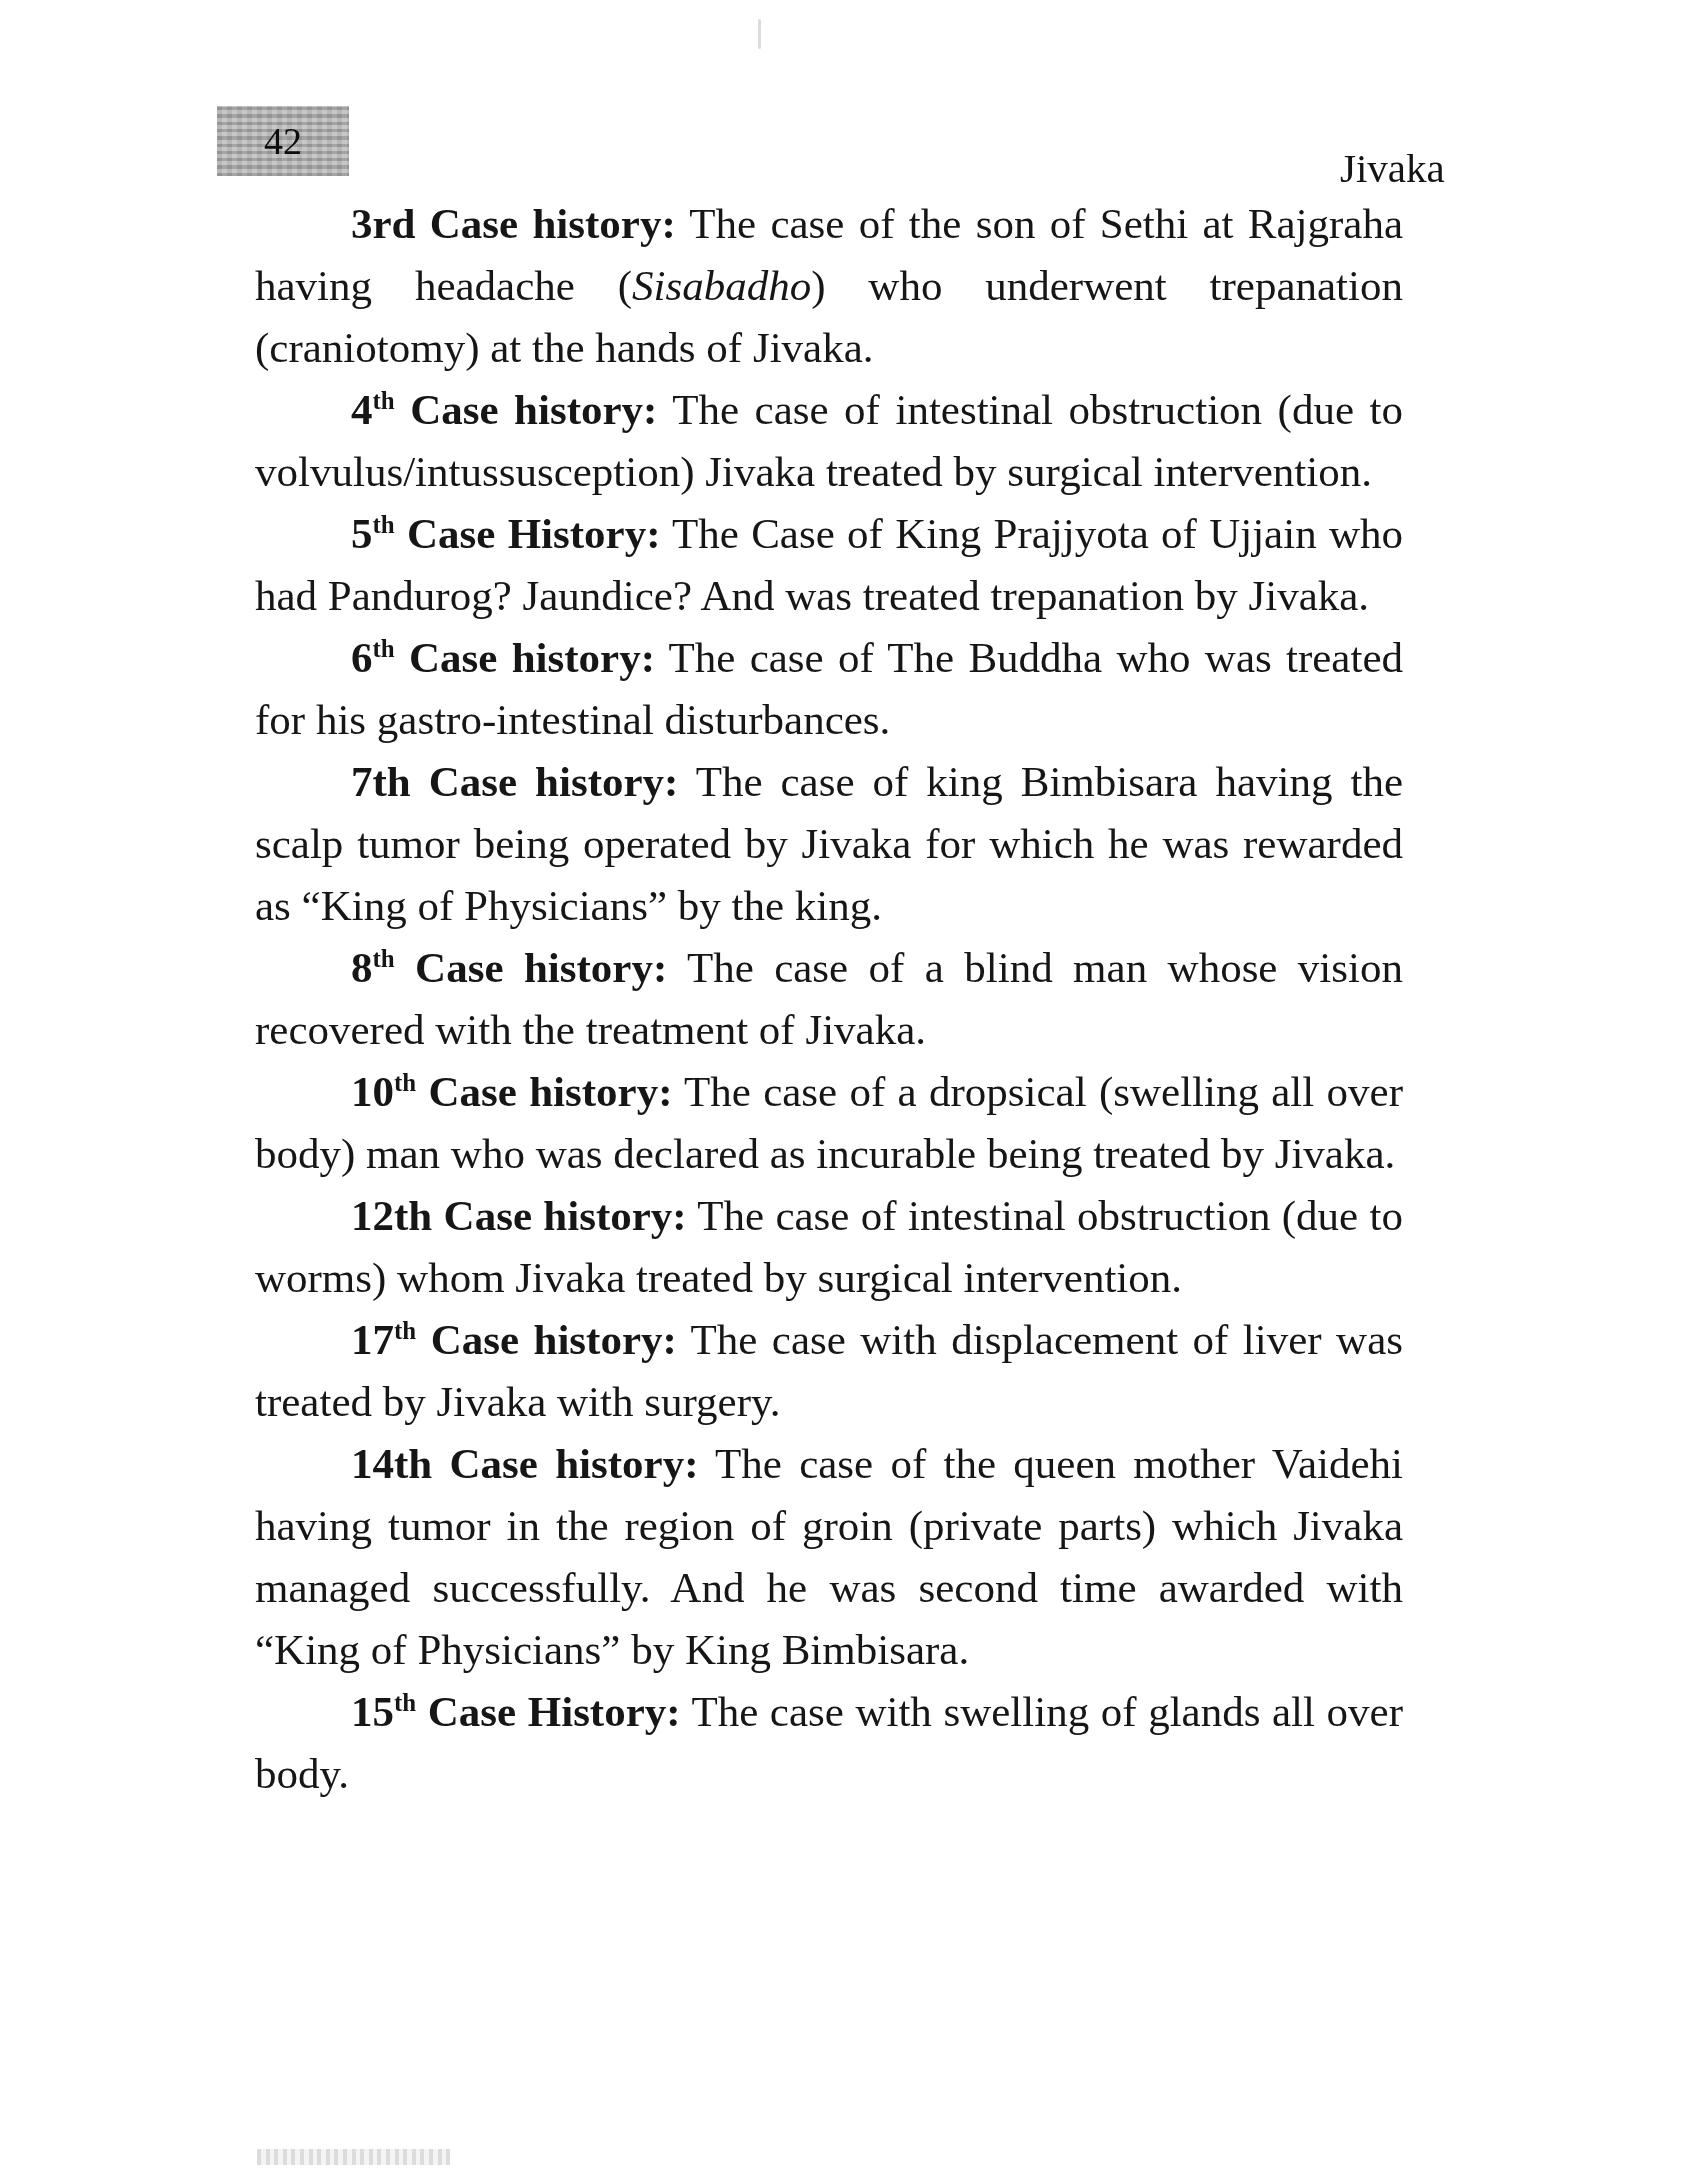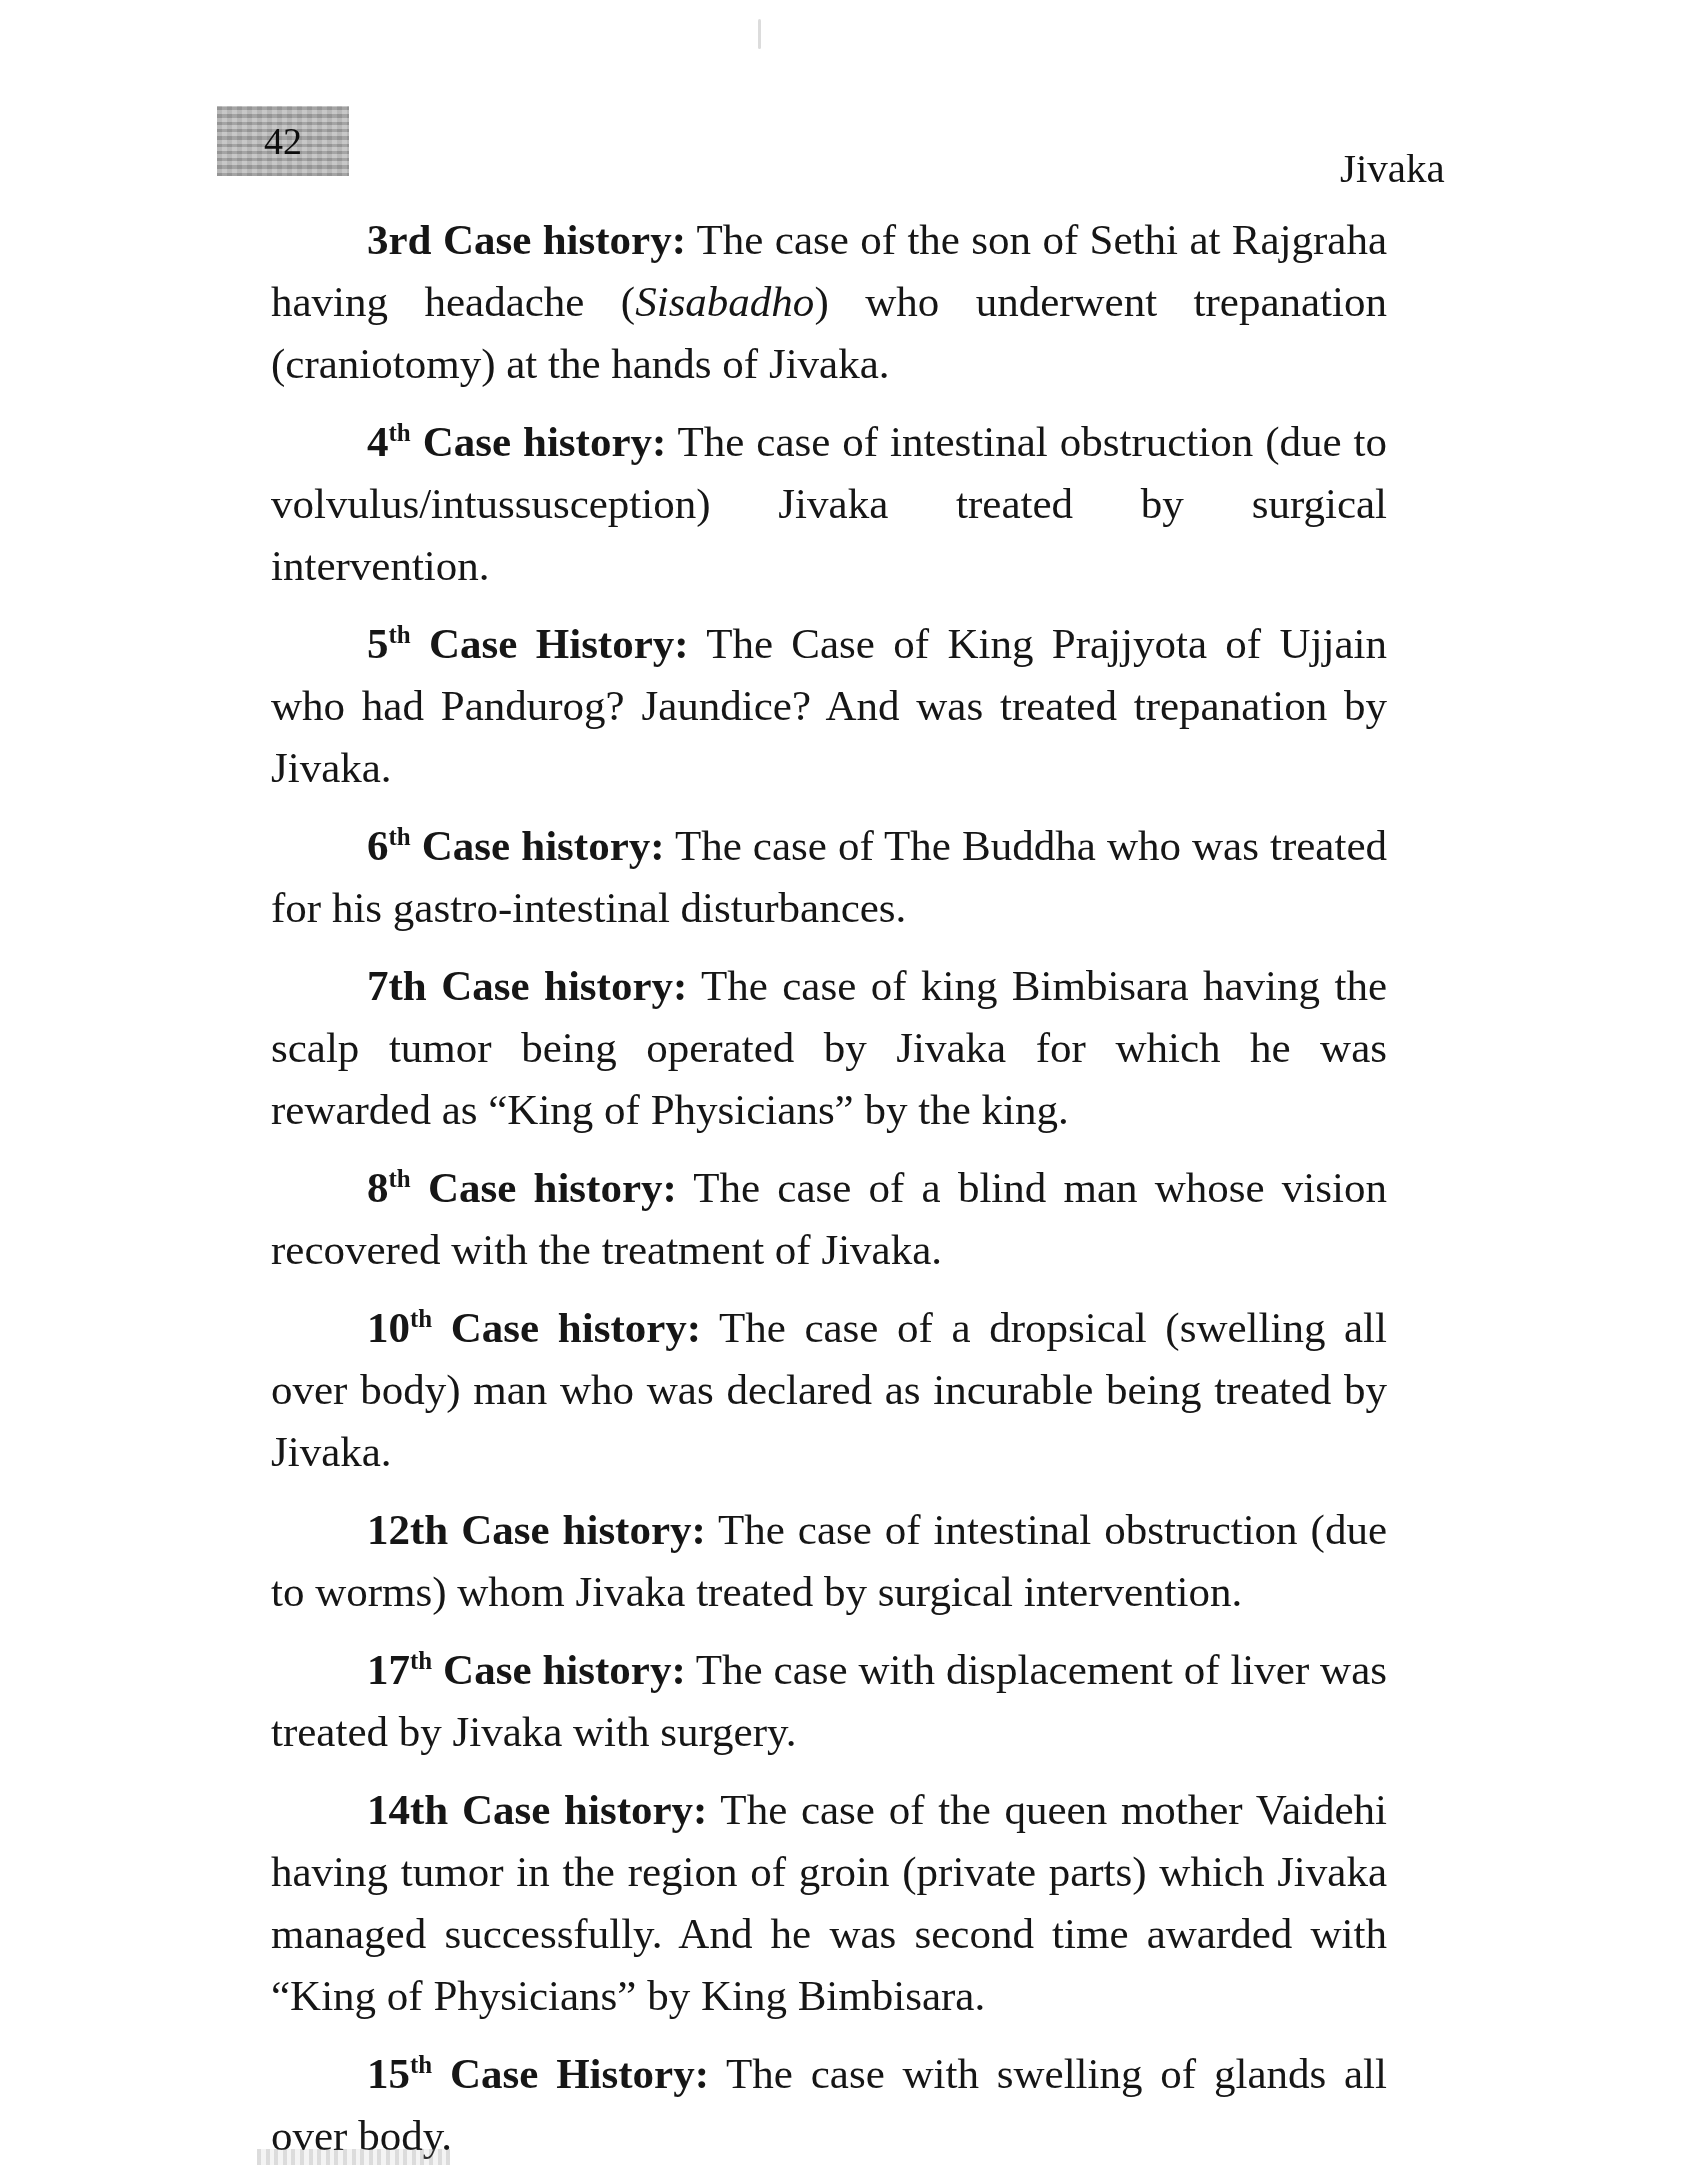--- a/index.html
+++ b/index.html
@@ -27,21 +27,21 @@
   .header-title {
     position: absolute; top: 112px; left: 1340px;
     font-size: 41px; color: #141414; margin-top: 32px;
   }
 
   .body-text {
     position: absolute; left: 255px; top: 193px; width: 1148px;
     font-size: 43px; line-height: 62px;
     text-align: justify;
   }
-  .para { margin: 16px; text-indent: 96px; }
+  .para { margin: 0; text-indent: 96px; }
   .para b { font-weight: bold; }
   .para i { font-style: italic; }
   sup { font-size: 58%; vertical-align: super; line-height: 0; }
 
   
   .artifact-smudge {
     position: absolute; left: 257px; top: 2149px; width: 193px; height: 16px;
     background: repeating-linear-gradient(90deg, rgba(100,100,100,0.28) 0 4px, rgba(190,190,190,0.20) 4px 8.6px);
     filter: blur(0.7px); opacity: 0.8;
   }

